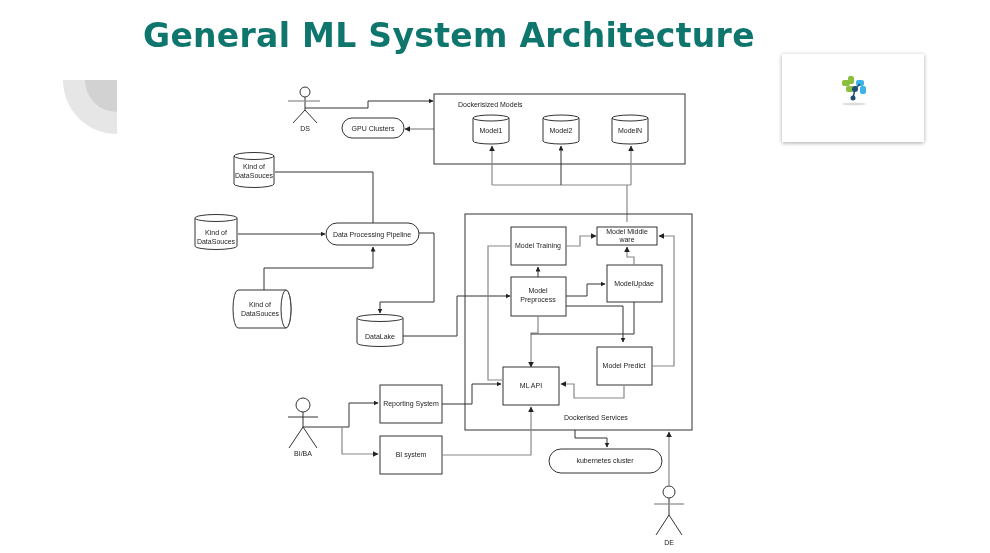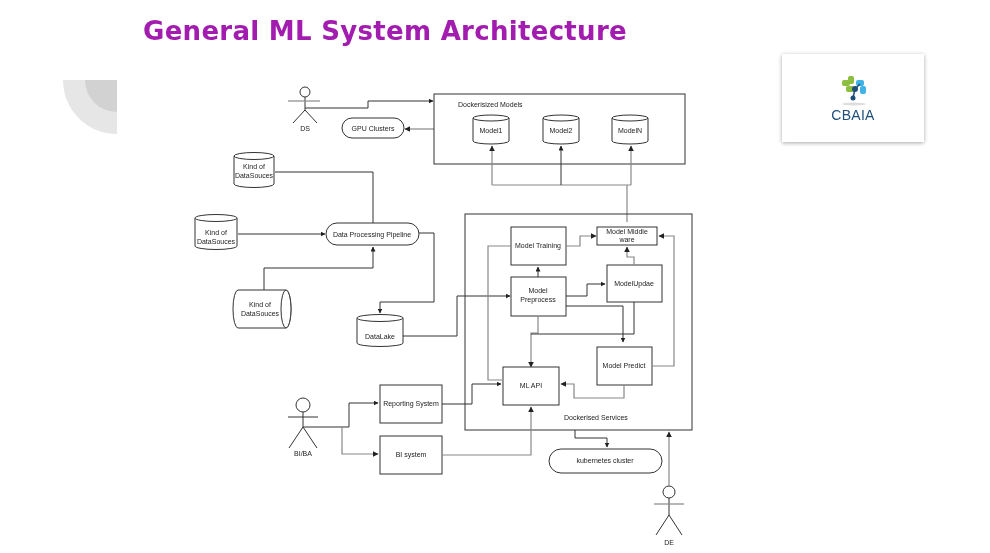--- a/index.html
+++ b/index.html
@@ -1,17 +1,17 @@
 <!DOCTYPE html>
 <html><head>
 <meta charset="utf-8">
 <style>
   html, body { margin: 0; padding: 0; background: #ffffff; }
   body { width: 990px; height: 553px; position: relative; overflow: hidden; font-family: "DejaVu Sans", sans-serif; }
-  .title { position: absolute; left: 143px; top: 16px; font-family: "DejaVu Sans", sans-serif; font-weight: bold; font-size: 26px; color: #a21caf; letter-spacing: 0.3px; margin: 0; }
+  .title { position: absolute; left: 143px; top: 16px; font-family: "DejaVu Sans", sans-serif; font-weight: bold; font-size: 33px; color: #0f766e; letter-spacing: 0.3px; margin: 0; }
   .deco { position: absolute; left: 63px; top: 80px; width: 54px; height: 54px; }
   .logo-card { position: absolute; left: 782px; top: 54px; width: 142px; height: 88px; background: #fff; box-shadow: 0 1px 4px rgba(0,0,0,0.35); }
   .logo-text { position: absolute; left: 0; width: 100%; top: 53px; text-align: center; font-family: "Liberation Sans", sans-serif; font-size: 14px; color: #1f4e79; letter-spacing: 0.3px; }
   .logo-mark { position: absolute; left: 56px; top: 20px; width: 32px; height: 32px; }
   svg.diagram { position: absolute; left: 0; top: 0; width: 990px; height: 553px; }
   svg text { font-family: "Liberation Sans", sans-serif; font-size: 7px; fill: #222; }
   .ln { stroke: #333; stroke-width: 1; fill: none; }
   .lg { stroke: #888; stroke-width: 1.2; fill: none; }
   .box { stroke: #333; stroke-width: 1; fill: #fff; }
 </style>
@@ -31,21 +31,20 @@
     <rect x="10" y="2" width="6" height="8" rx="2" fill="#8cbf3f"></rect>
     <rect x="8" y="12" width="8" height="6" rx="2" fill="#8cbf3f"></rect>
     <rect x="18" y="6" width="8" height="6" rx="2" fill="#3fb3e6"></rect>
     <rect x="22" y="12" width="6" height="8" rx="2" fill="#3fb3e6"></rect>
     <circle cx="17" cy="15" r="3" fill="#1f4e79"></circle>
     <circle cx="15" cy="24" r="2.5" fill="#1f4e79"></circle>
     <line x1="17" y1="15" x2="15" y2="24" stroke="#1f4e79" stroke-width="1.5"></line>
     <line x1="17" y1="15" x2="22" y2="10" stroke="#1f4e79" stroke-width="1.5"></line>
     <ellipse cx="16" cy="30" rx="12" ry="1.5" fill="#dddddd"></ellipse>
   </svg>
-  <div class="logo-text">CBAIA</div>
 </div>
 
 <svg class="diagram" viewBox="0 0 990 553">
   <defs>
     <marker id="arr" viewBox="0 0 10 10" refX="9" refY="5" markerWidth="5" markerHeight="5" orient="auto">
       <path d="M0,0 L10,5 L0,10 Z" fill="#222"></path>
     </marker>
   </defs>
 
   <g>

